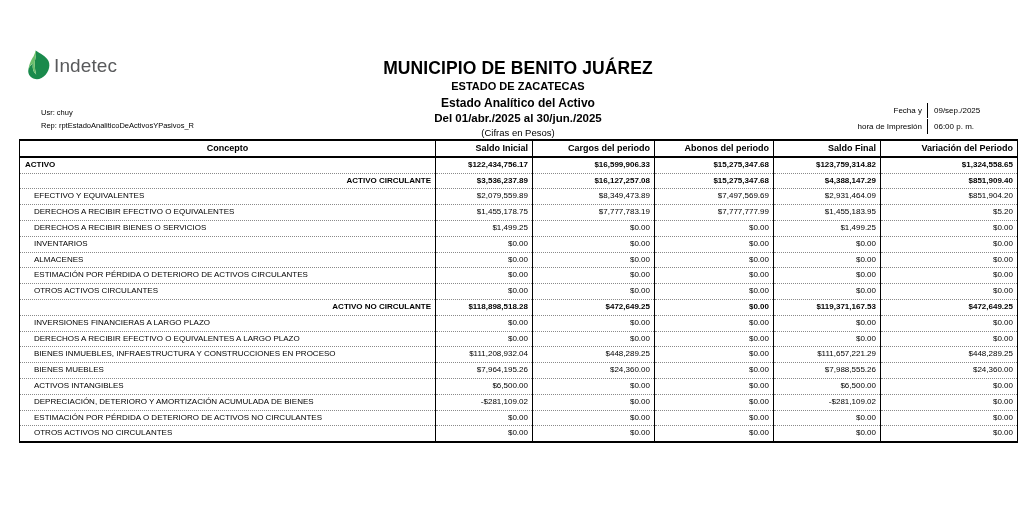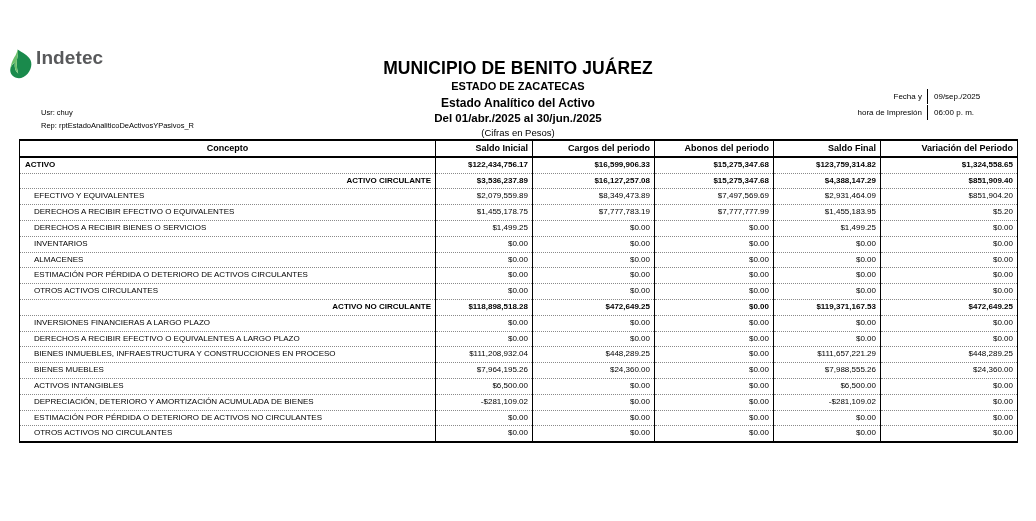--- a/index.html
+++ b/index.html
@@ -20,25 +20,25 @@
   .page {
     position: absolute;
     left: 0; top: 0;
     width: 1036px;
     height: 521px;
   }
 
   
   .logo-block {
     position: absolute;
-    left: 9px;
+    left: 27px;
     top: 48px;
     display: flex;
+    align-items: center;
     height: 34px;
-    font-weight: bold;
   }
   .logo-mark {
     width: 26px;
     height: 32px;
     display: block;
   }
   .logo-text {
     font-family: "Liberation Sans", sans-serif;
     font-size: 19px;
     color: #58595b;
@@ -93,21 +93,21 @@
   .t5 {
     font-size: 9.5px;
     font-weight: normal;
     line-height: 13px;
   }
 
   
   .meta-right {
     position: absolute;
     left: 843px;
-    top: 88px;
+    top: 102px;
     width: 175px;
     font-size: 8px;
   }
   .meta-right .mr-row {
     display: flex;
     align-items: center;
     height: 16px;
   }
   .meta-right .mr-label {
     width: 79px;

